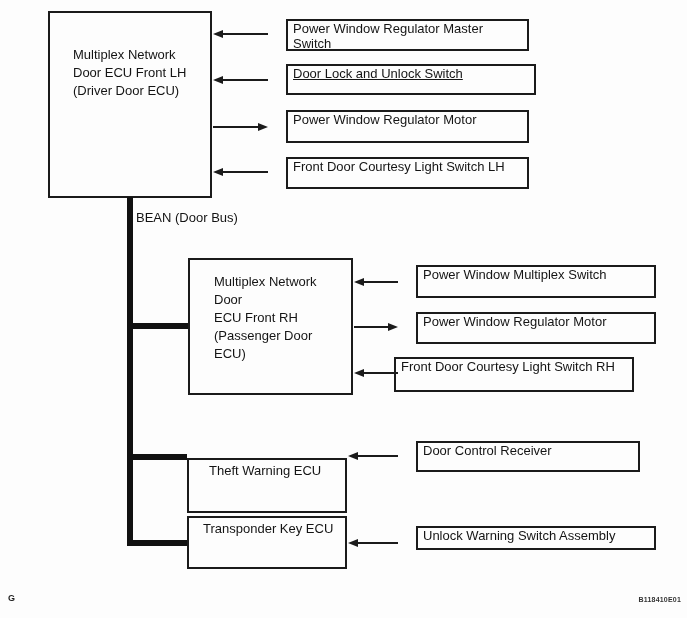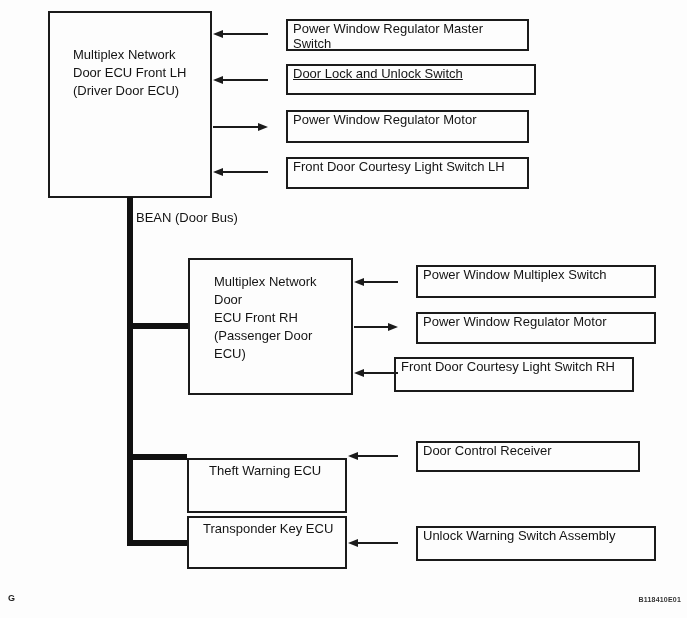--- a/index.html
+++ b/index.html
@@ -21,21 +21,21 @@
   .b-lock       { left:268px; top:64px;  width:250px; height:31px;text-decoration:underline; }
   .b-motor-lh   { left:268px; top:110px; width:243px; height:33px; }
   .b-courtesy-lh{ left:268px; top:157px; width:243px; height:32px; }
   .ecu-rh  { left:188px; top:258px; width:165px; height:137px; padding:13px 8px 0 24px; line-height:18px; }
   .b-pwswitch   { left:398px; top:265px; width:240px; height:33px; }
   .b-motor-rh   { left:398px; top:312px; width:240px; height:32px; }
   .b-courtesy-rh{ left:376px; top:357px; width:240px; height:35px; }
   .b-theft      { left:187px; top:430px; width:160px; height:55px; padding:3px 4px 0 20px;margin-top:28px; }
   .b-receiver   { left:398px; top:441px; width:224px; height:31px; }
   .b-transponder{ left:187px; top:516px; width:160px; height:53px; padding:3px 4px 0 14px; }
-  .b-unlock     { left:398px; top:526px; width:240px; height:35px; }
+  .b-unlock     { left:398px; top:526px; width:240px; height:24px; }
 
   
   .conn { position:absolute; height:10px; }
   .conn .shaft { position:absolute; top:4px; height:2px; background:#1b1b1b; }
   .conn.left  .shaft { left:8px; right:0; }
   .conn.right .shaft { left:0; right:8px; }
   .conn .head { position:absolute; top:1px; width:0; height:0;
                 border-top:4px solid transparent; border-bottom:4px solid transparent; }
   .conn.left  .head { left:0;  border-right:10px solid #1b1b1b; }
   .conn.right .head { right:0; border-left:10px solid #1b1b1b; }

